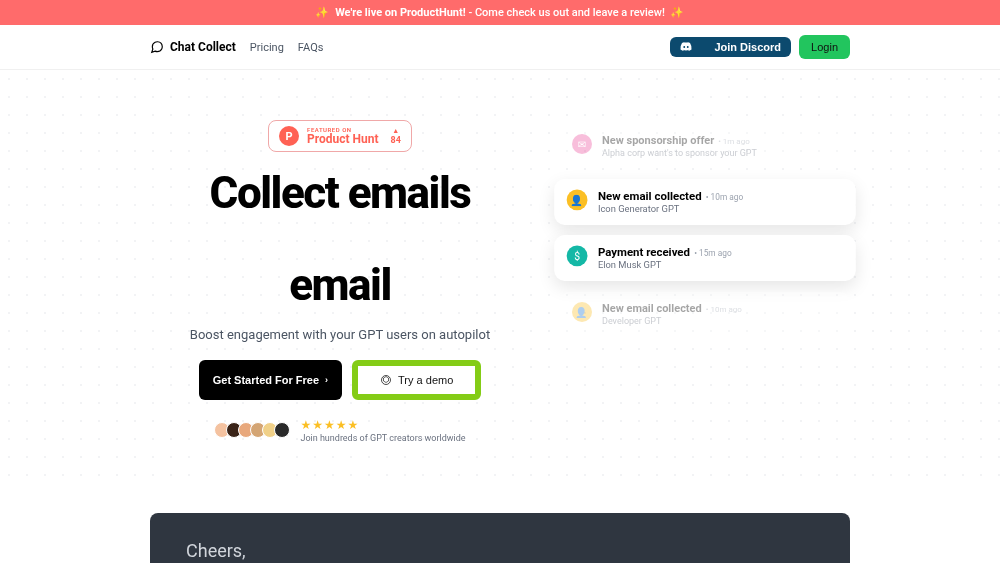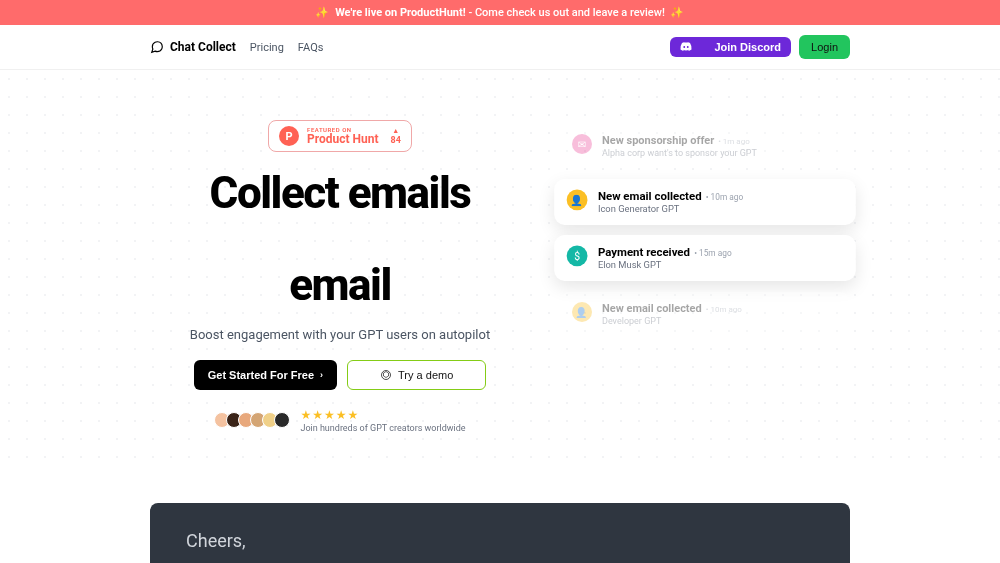--- a/index.html
+++ b/index.html
@@ -11,21 +11,21 @@
 .banner .bold { font-weight: 700; }
 
 
 .nav { display: flex; align-items: center; padding: 10px 0; border-bottom: 1px solid #f0f0f0; }
 .nav-inner { width: 700px; margin: 0 auto; display: flex; align-items: center; }
 .logo { display: flex; align-items: center; gap: 6px; font-weight: 700; font-size: 12px; }
 .logo-icon { width: 14px; height: 14px; }
 .nav-links { display: flex; gap: 14px; margin-left: 14px; }
 .nav-link { font-size: 11px; color: #4b5563; text-decoration: none; cursor: pointer; }
 .nav-right { margin-left: auto; display: flex; gap: 8px; align-items: center; }
-.btn-discord { background: #6d28d9; color: #fff; border: none; border-radius: 6px; padding: 4px 10px; font-size: 11px; font-weight: 600; display: flex; align-items: center; gap: 22px; cursor: pointer; }
+.btn-discord { background: #0c4a6e; color: #fff; border: none; border-radius: 6px; padding: 4px 10px; font-size: 11px; font-weight: 600; display: flex; align-items: center; gap: 22px; cursor: pointer; }
 .btn-login { background: #22c55e; color: #111; border: none; border-radius: 6px; padding: 6px 12px; font-size: 11px; font-weight: 500; cursor: pointer; }
 
 
 .hero-wrap { position: relative; padding: 50px 0 40px; }
 .hero-wrap::before { content: ""; position: absolute; inset: 0; background-image: radial-gradient(#e5e7eb 0.8px, transparent 0.8px); background-size: 18px 18px; opacity: 0.5; pointer-events: none; z-index: 0; }
 .hero-inner { position: relative; width: 700px; margin: 0 auto; display: flex; gap: 30px; z-index: 1; }
 .hero-left { flex: 0 0 380px; display: flex; flex-direction: column; align-items: center; }
 
 .ph-badge { display: inline-flex; align-items: center; gap: 8px; border: 1px solid #f0a8a8; border-radius: 8px; padding: 5px 10px; background: #fff; cursor: pointer; }
 .ph-circle { width: 20px; height: 20px; border-radius: 50%; background: #ff6154; display: flex; align-items: center; justify-content: center; color: #fff; font-weight: 700; font-size: 11px; }
@@ -34,21 +34,21 @@
 .ph-name { font-size: 12px; font-weight: 700; color: #ff6154; }
 .ph-votes { display: flex; flex-direction: column; align-items: center; color: #ff6154; margin-left: 4px; }
 .ph-arrow { font-size: 7px; }
 .ph-count { font-size: 9px; font-weight: 700; }
 
 .headline { font-size: 44px; font-weight: 800; letter-spacing: -1.5px; line-height: 1.05; text-align: center; margin-top: 18px; }
 .subhead { font-size: 13px; color: #4b5563; margin-top: 18px; text-align: center; }
 
 .cta-row { display: flex; gap: 10px; margin-top: 18px; }
 .btn-primary { background: #000; color: #fff; border: none; border-radius: 6px; padding: 4px 14px; font-size: 11px; font-weight: 600; display: flex; align-items: center; gap: 6px; cursor: pointer; }
-.btn-secondary { background: #fff; color: #111; border: 1px solid #84cc16; border-radius: 6px; padding: 8px 32px; font-size: 11px; font-weight: 500; display: flex; align-items: center; gap: 6px; cursor: pointer; }
+.btn-secondary { background: #fff; color: #111; border: 6px solid #84cc16; border-radius: 6px; padding: 8px 22px; font-size: 11px; font-weight: 500; display: flex; align-items: center; gap: 6px; cursor: pointer; }
 .chev { font-size: 9px; }
 
 .social { display: flex; align-items: center; gap: 10px; margin-top: 18px; }
 .avatars { display: flex; }
 .av { width: 16px; height: 16px; border-radius: 50%; border: 1.5px solid #fff; margin-left: -4px; }
 .av:first-child { margin-left: 0; }
 .av1 { background: #f4c2a0; } .av2 { background: #3a2418; } .av3 { background: #e8a87c; } .av4 { background: #d4a574; } .av5 { background: #f0d088; } .av6 { background: #2a2a2a; }
 .stars-col { display: flex; flex-direction: column; align-items: flex-start; gap: 1px; }
 .stars { color: #fbbf24; font-size: 12px; letter-spacing: 1px; }
 .social-text { font-size: 9px; color: #6b7280; }

